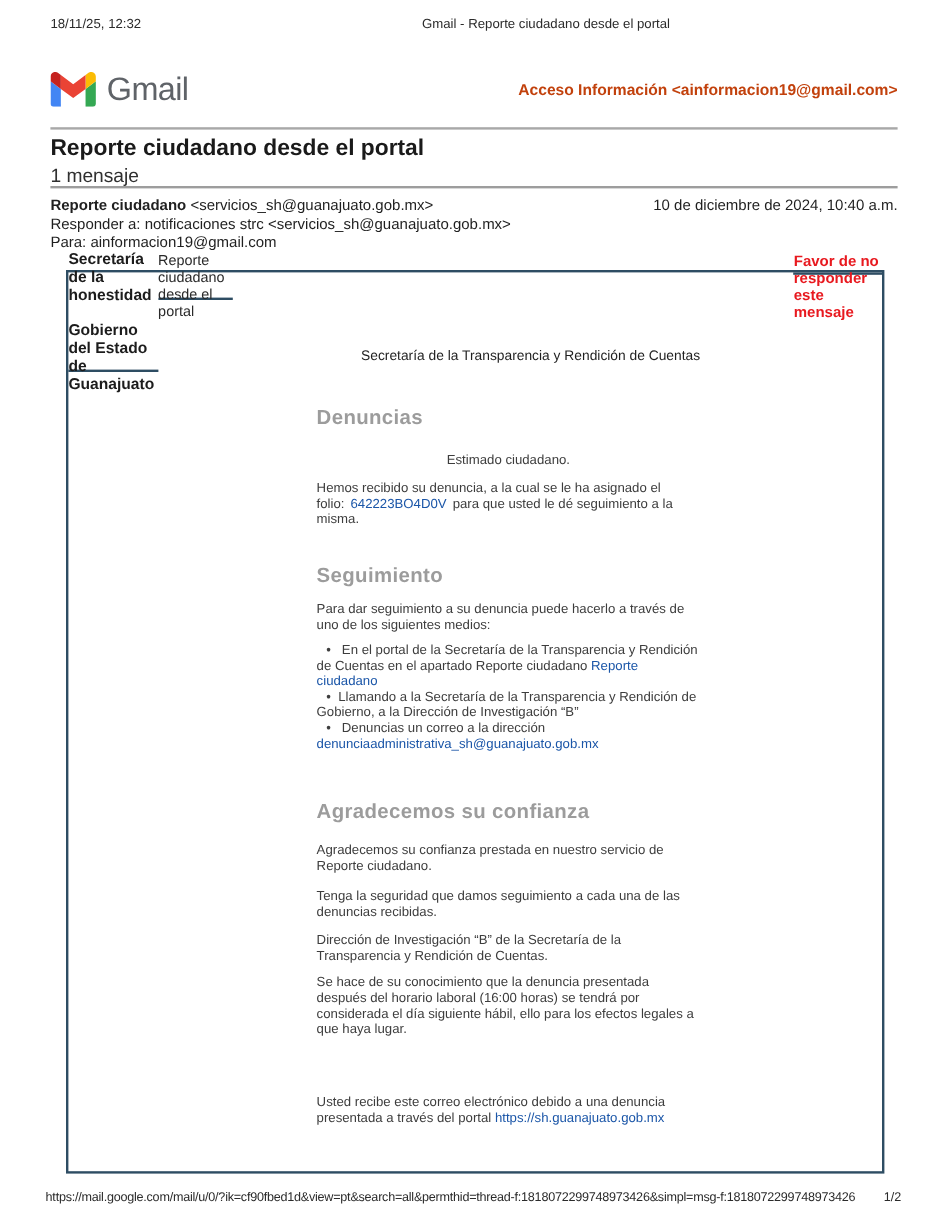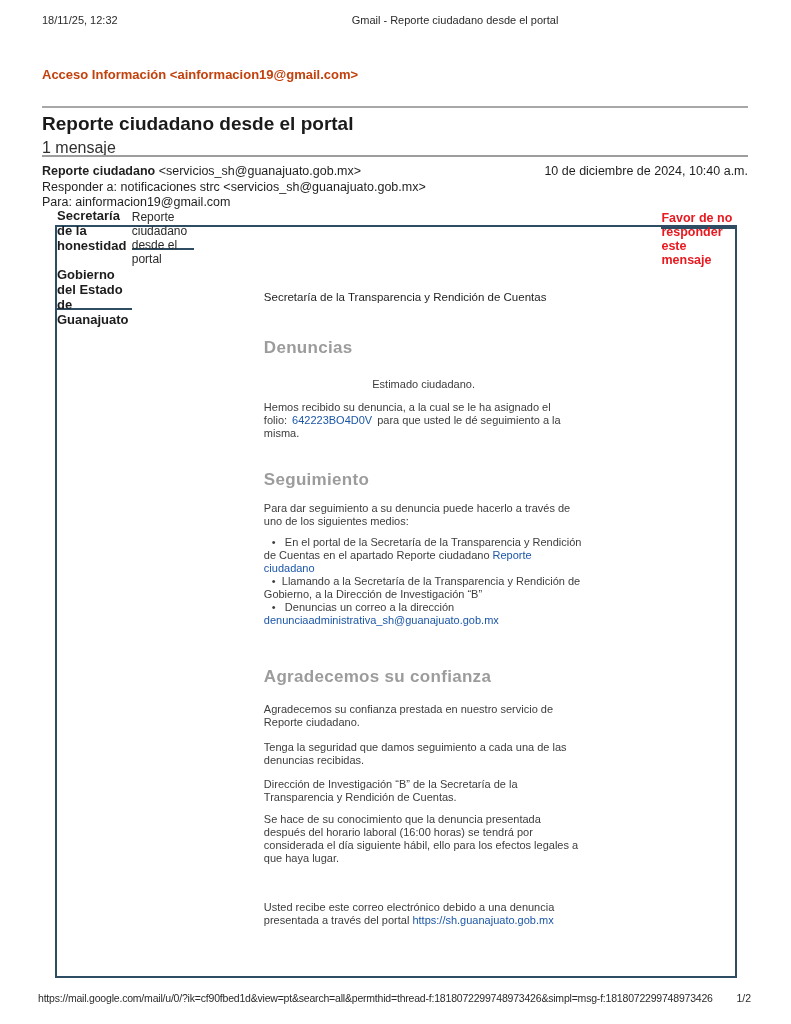--- a/index.html
+++ b/index.html
@@ -55,55 +55,67 @@
   .et-subtitle {
     height:23px; border-bottom:2px solid #2e4d63;
     display:flex; align-items:center; justify-content:center;
     font-size:12px; color:#2a2a2a;
   }
   .et-body {
     flex:1 1 auto;
     padding:0 78px 0 70px;
     font-size:11px; line-height:13px; color:#3d3d3d;
   }
-  .dept-line { margin-top:64px; text-align:left; font-size:11.5px; color:#1f1f1f; }
+  .dept-line { margin-top:64px; text-align:right; font-size:11.5px; color:#1f1f1f; }
   .sec-heading { font-size:17px; font-weight:bold; color:#9c9c9c; letter-spacing:0.3px; line-height:20px; }
   .h-denuncias { margin-top:34px; }
   .h-seguimiento { margin-top:30px; }
   .h-agradecemos { margin-top:40px; }
   .greeting { margin-top:20px;text-align:center; }
   .folio-para { margin-top:10px; }
   .intro { margin-top:12px; }
   .bullets { margin-top:8px; }
   .bullet { text-indent:8px; }
   .bullet::before { content:"\2022\00a0\00a0"; color:#3d3d3d; }
   .p1 { margin-top:16px; }
   .p2 { margin-top:12px; }
   .p3 { margin-top:11px; }
   .p4 { margin-top:9px; }
-  .footer-note { margin-top:36px; }
+  .footer-note { margin-top:48px; }
   .link { color:#1b56a8; text-decoration:none; cursor:pointer; }
   .folio { color:#1b56a8; padding:0 5px; }
   .et-noreply {
     height:21px; border-top:2px solid #2e4d63;
     display:flex; align-items:center; justify-content:center;
     font-size:12.5px; font-weight:bold; color:#e8191f;
   }
 </style>
 </head>
 <body>
 
 <div class="page">
 
   <div class="print-header">
     <span class="ph-datetime">18/11/25, 12:32</span>
     <span class="ph-title">Gmail - Reporte ciudadano desde el portal</span>
   </div>
 
   <div class="gmail-row">
+    <div class="gmail-logo">
+      <span>
+        <svg viewBox="0 0 52 40" width="38" height="29" aria-hidden="true">
+          <path fill="#4285f4" d="M3.5 40h8.3V19.4L0 10.5v26c0 1.9 1.6 3.5 3.5 3.5z"></path>
+          <path fill="#34a853" d="M40.2 40h8.3c1.9 0 3.5-1.6 3.5-3.5v-26l-11.8 8.9z"></path>
+          <path fill="#fbbc04" d="M40.2 3.5v15.9L52 10.5V5.2c0-4.3-4.9-6.8-8.4-4.2z"></path>
+          <path fill="#ea4335" d="M11.8 19.4V3.5L26 14.1 40.2 3.5v15.9L26 30z"></path>
+          <path fill="#c5221f" d="M0 5.2v5.3l11.8 8.9V3.5L8.4 1C4.9-1.6 0 .9 0 5.2z"></path>
+        </svg>
+      </span>
+      <span class="gmail-word">Gmail</span>
+    </div>
     <div class="account">Acceso Información &lt;ainformacion19@gmail.com&gt;</div>
   </div>
 
   <div class="rule rule1"></div>
 
   <div class="subject-block">
     <div class="subject-title">Reporte ciudadano desde el portal</div>
     <div class="msg-count">1 mensaje</div>
   </div>
 

